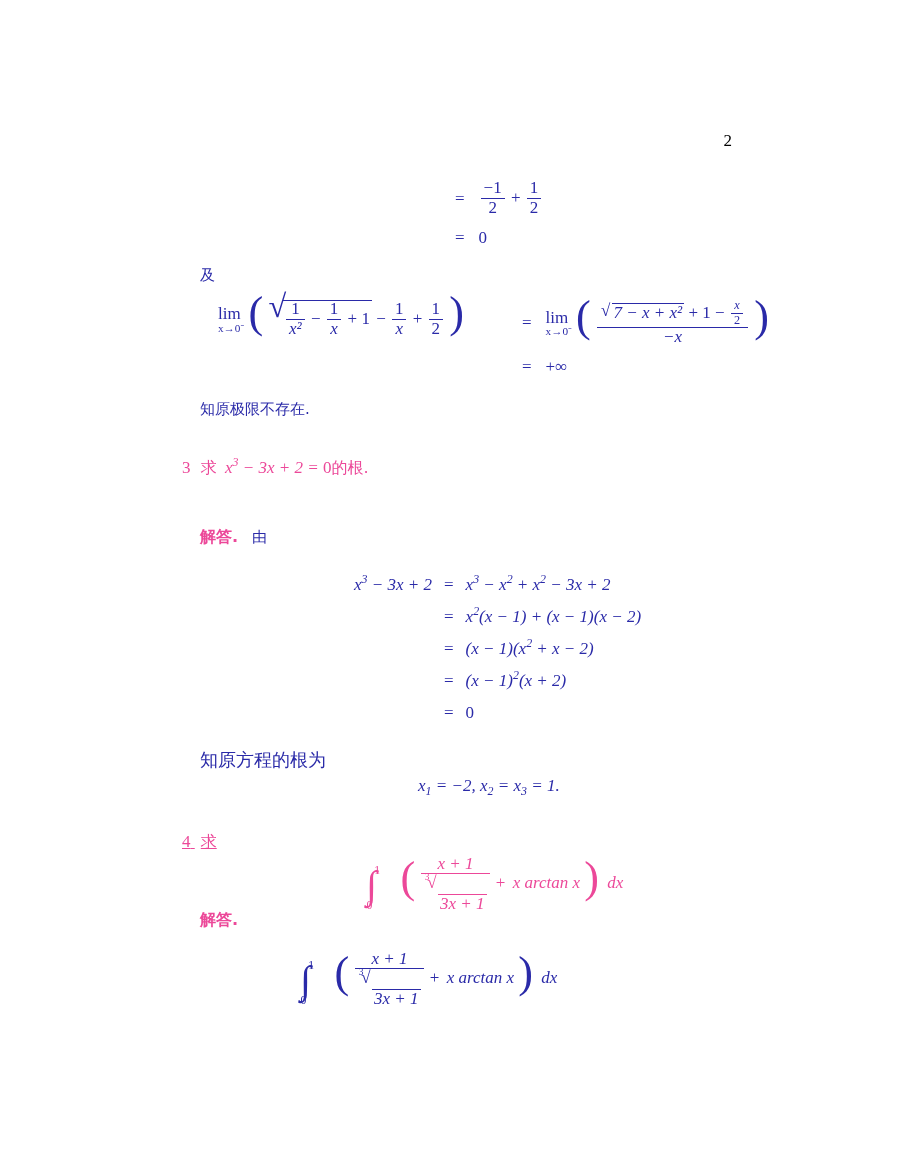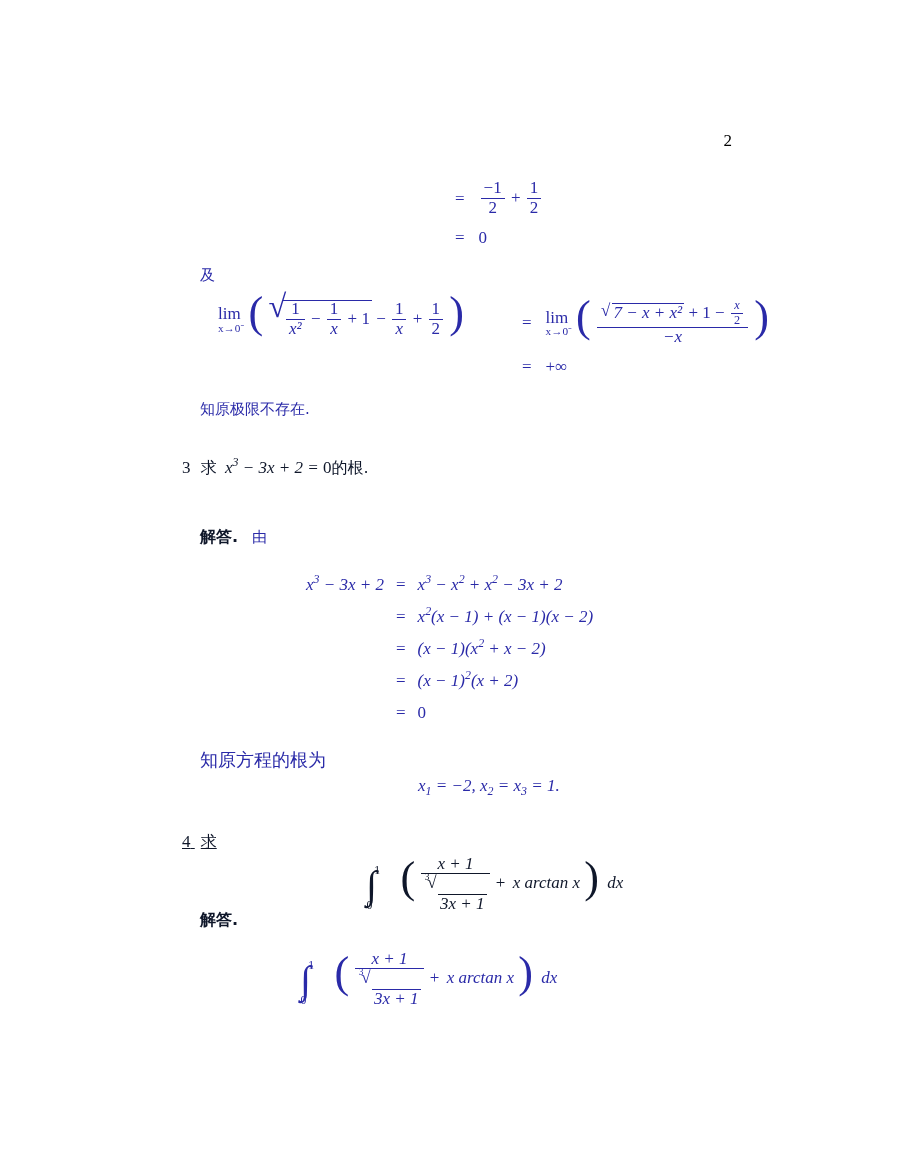--- a/index.html
+++ b/index.html
@@ -19,21 +19,21 @@
   .page-number {
     position: absolute;
     top: 131px;
     right: 168px;
     font-size: 17px;
     color: #000000;
   }
 
   
   .blue { color: #2a2aa8; }
-  .black { color: #0f172a; }
+  .black { color: #ec4899; }
   .mathit { font-style: italic; font-family: "Liberation Serif", serif; }
   .upr { font-style: normal; }
 
   .frac {
     display: inline-block;
     vertical-align: middle;
     text-align: center;
     line-height: 1.08;
     margin: 0 2px;
     position: relative;
@@ -146,20 +146,21 @@
   .align2 .lhs { text-align: right; }
   .align2 .rel { text-align: center; }
   .align2 .rhs { text-align: left; }
 
   .align3 {
     display: grid;
     grid-template-columns: auto auto auto;
     column-gap: 12px;
     row-gap: 12px;
     align-items: center;
+    margin-left: 48px;
   }
   .align3 .lhs { text-align: right; }
   .align3 .rel { text-align: center; }
   .align3 .rhs { text-align: left; }
 
   .cjk { font-family: "DejaVu Sans", sans-serif; }
   .cjk-b { font-family: "DejaVu Sans", sans-serif; font-weight: bold; }
 
   .item-label { font-size: 17px; }
   .body-text { font-size: 17px; }

